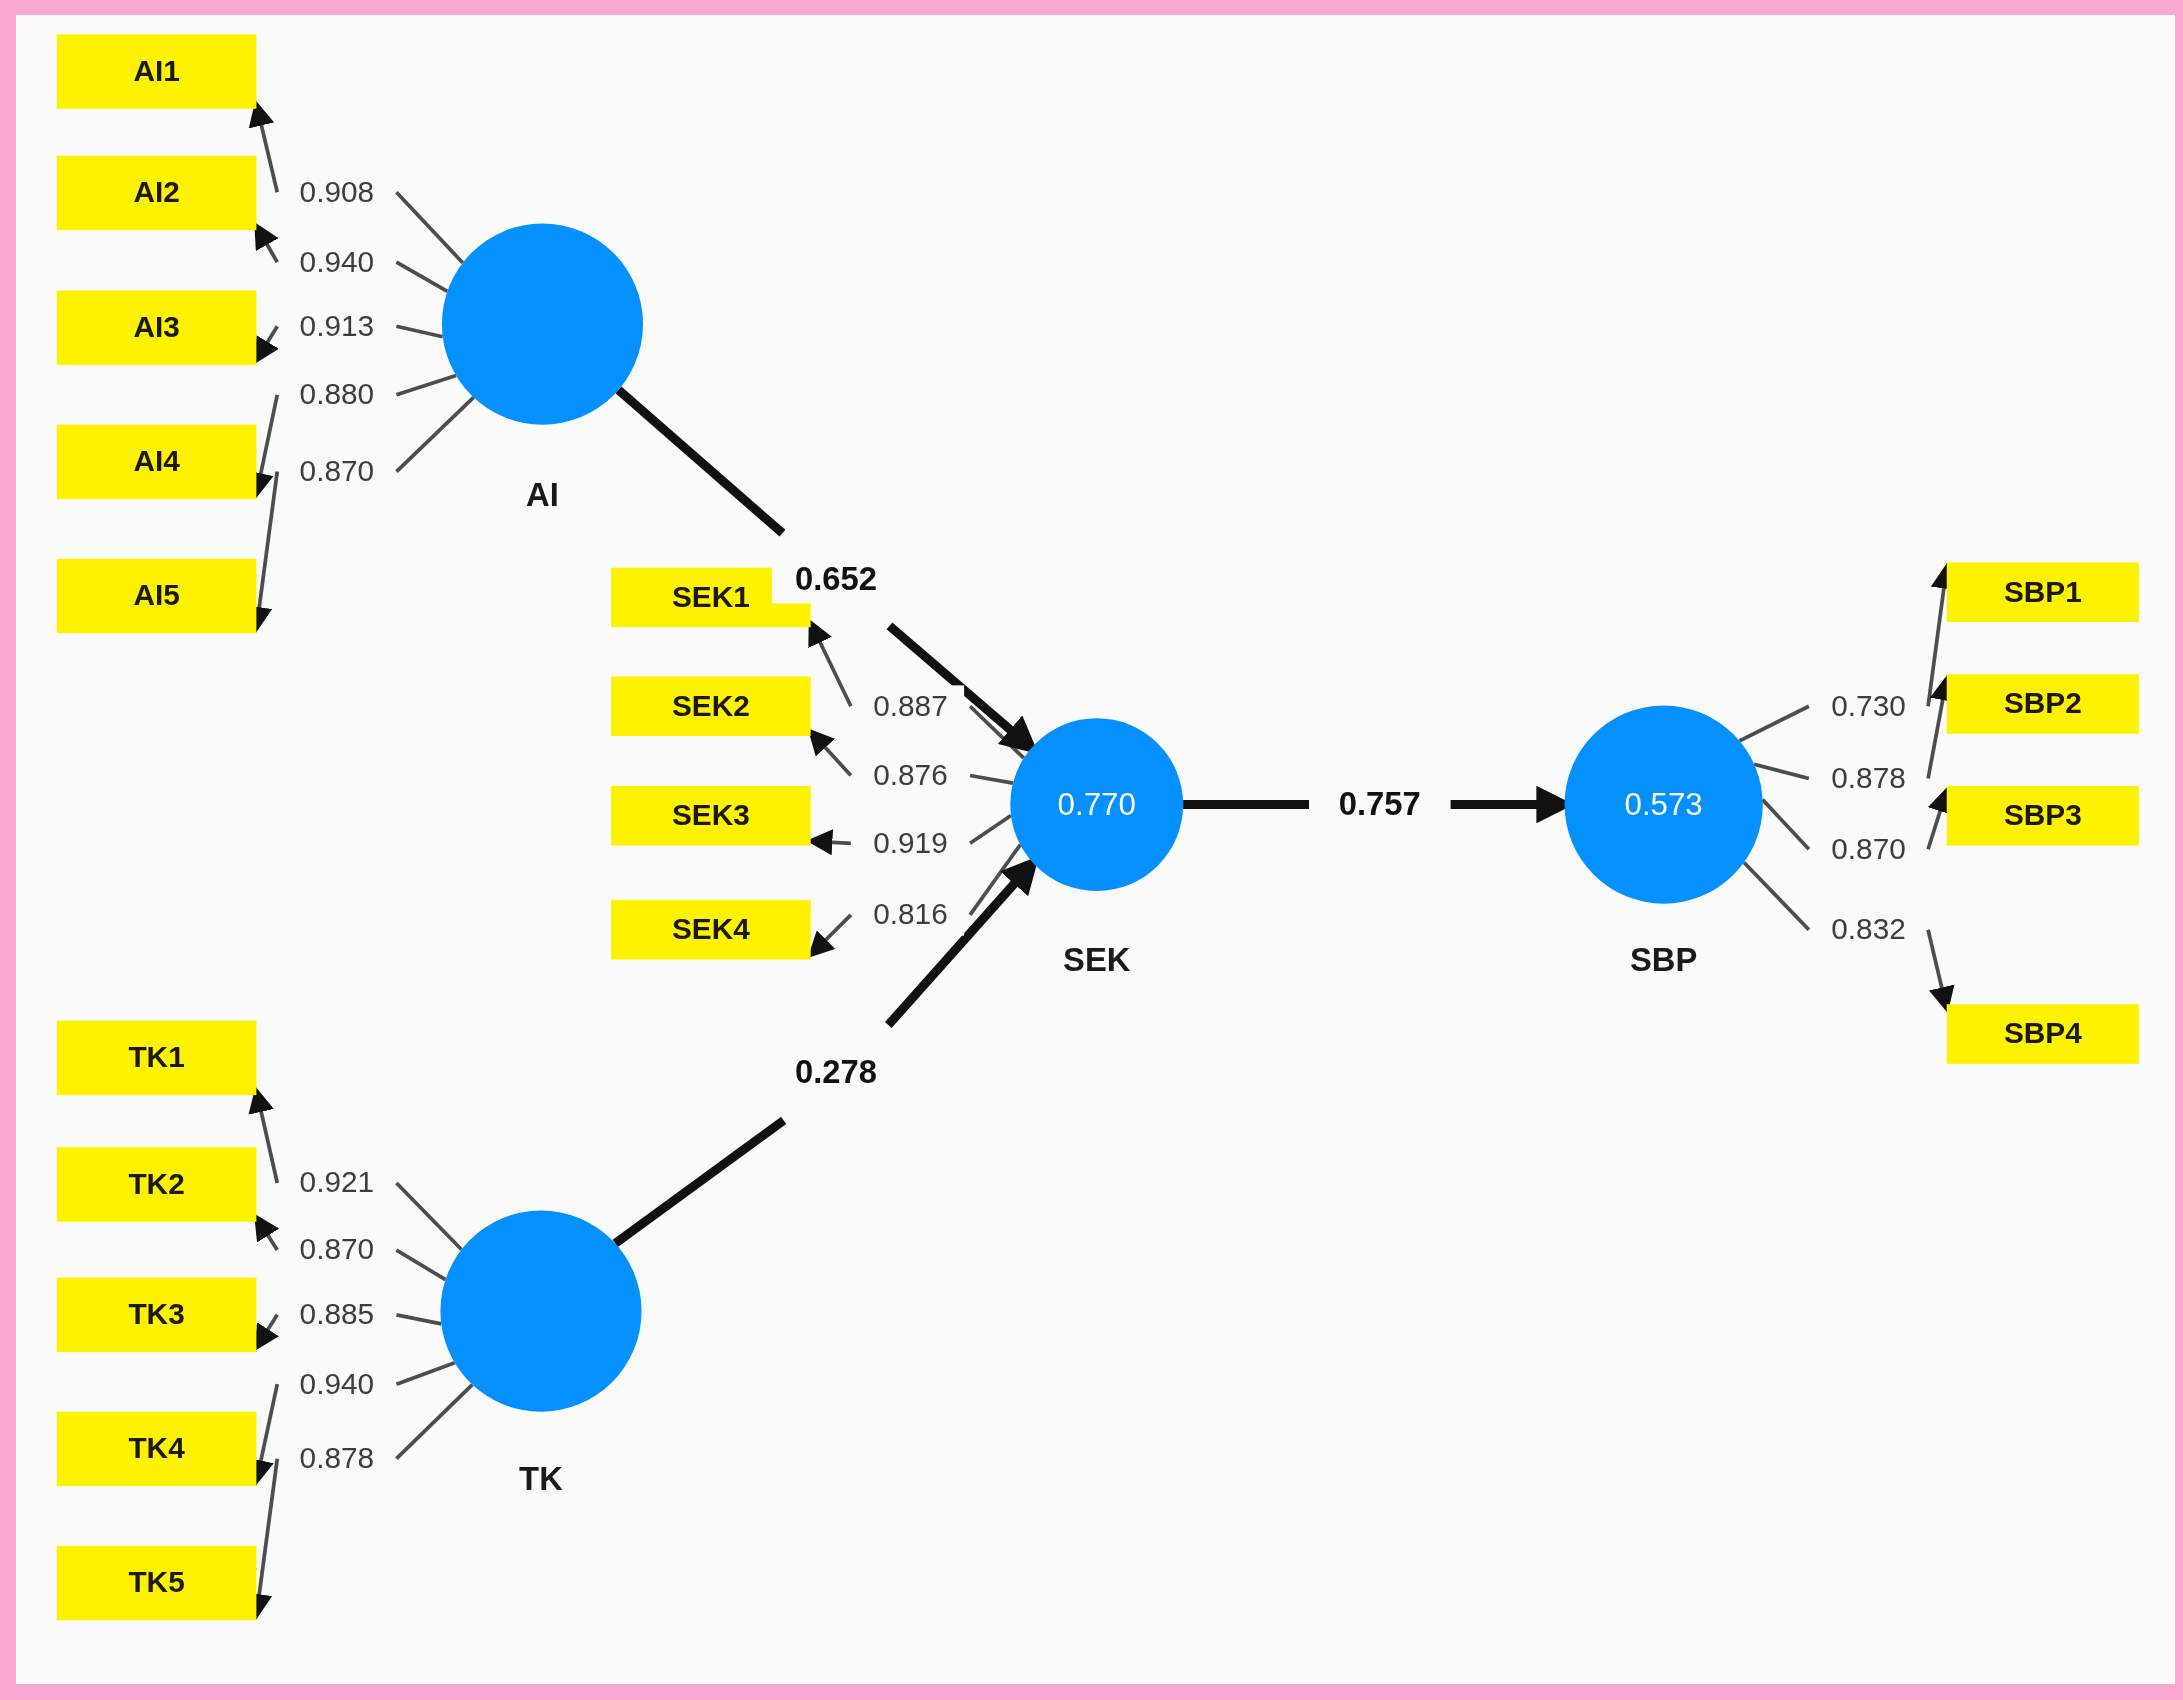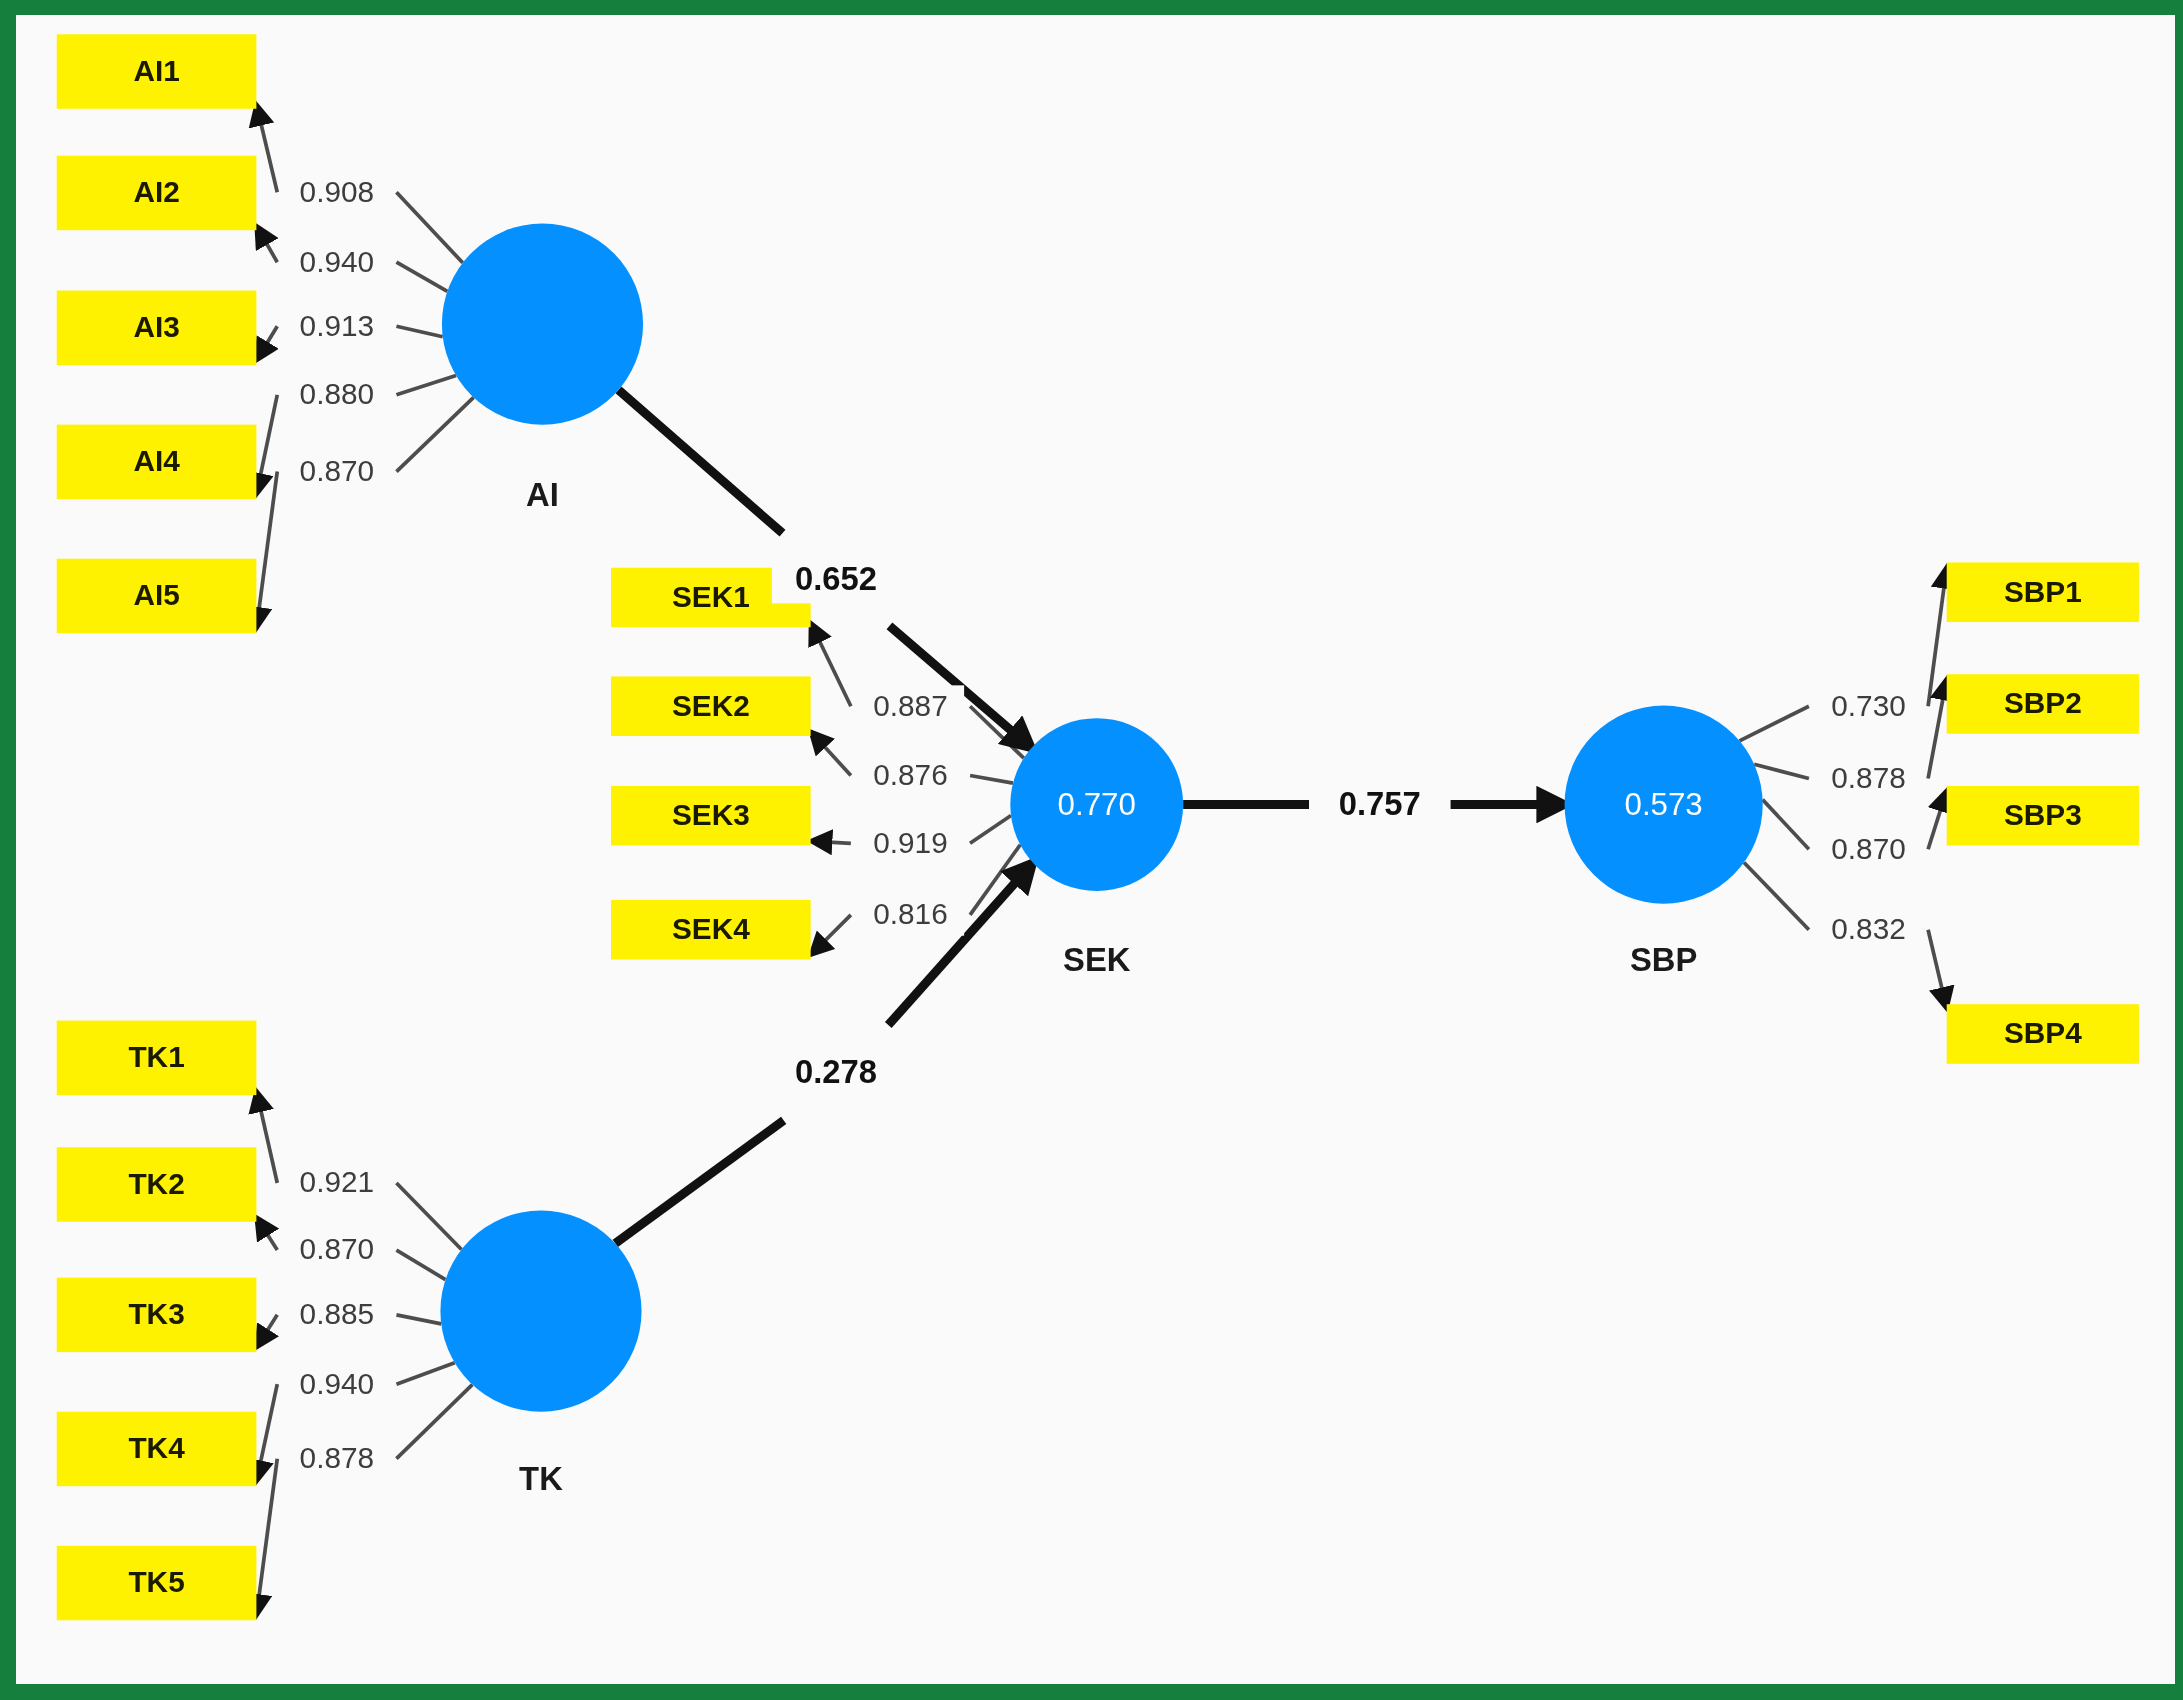--- a/index.html
+++ b/index.html
@@ -4,21 +4,21 @@
 <title>PLS-SEM Path Model</title>
 <style>
   html,body{margin:0;padding:0;background:#ffffff;}
   body{
     width:2183px;height:1700px;
     font-family:"Liberation Sans", sans-serif;
     overflow:hidden;
   }
   #canvas{
     position:absolute;left:0;top:0;width:2183px;height:1700px;
-    background:#15803d;
+    background:#f9a8d4;
   }
   #plate{
     position:absolute;left:16.4px;top:15px;
     width:2159px;height:1669px;
     background:#fafafa;
   }
   svg#diagram{
     position:absolute;left:0;top:0;width:2183px;height:1700px;
     display:block;
   }

